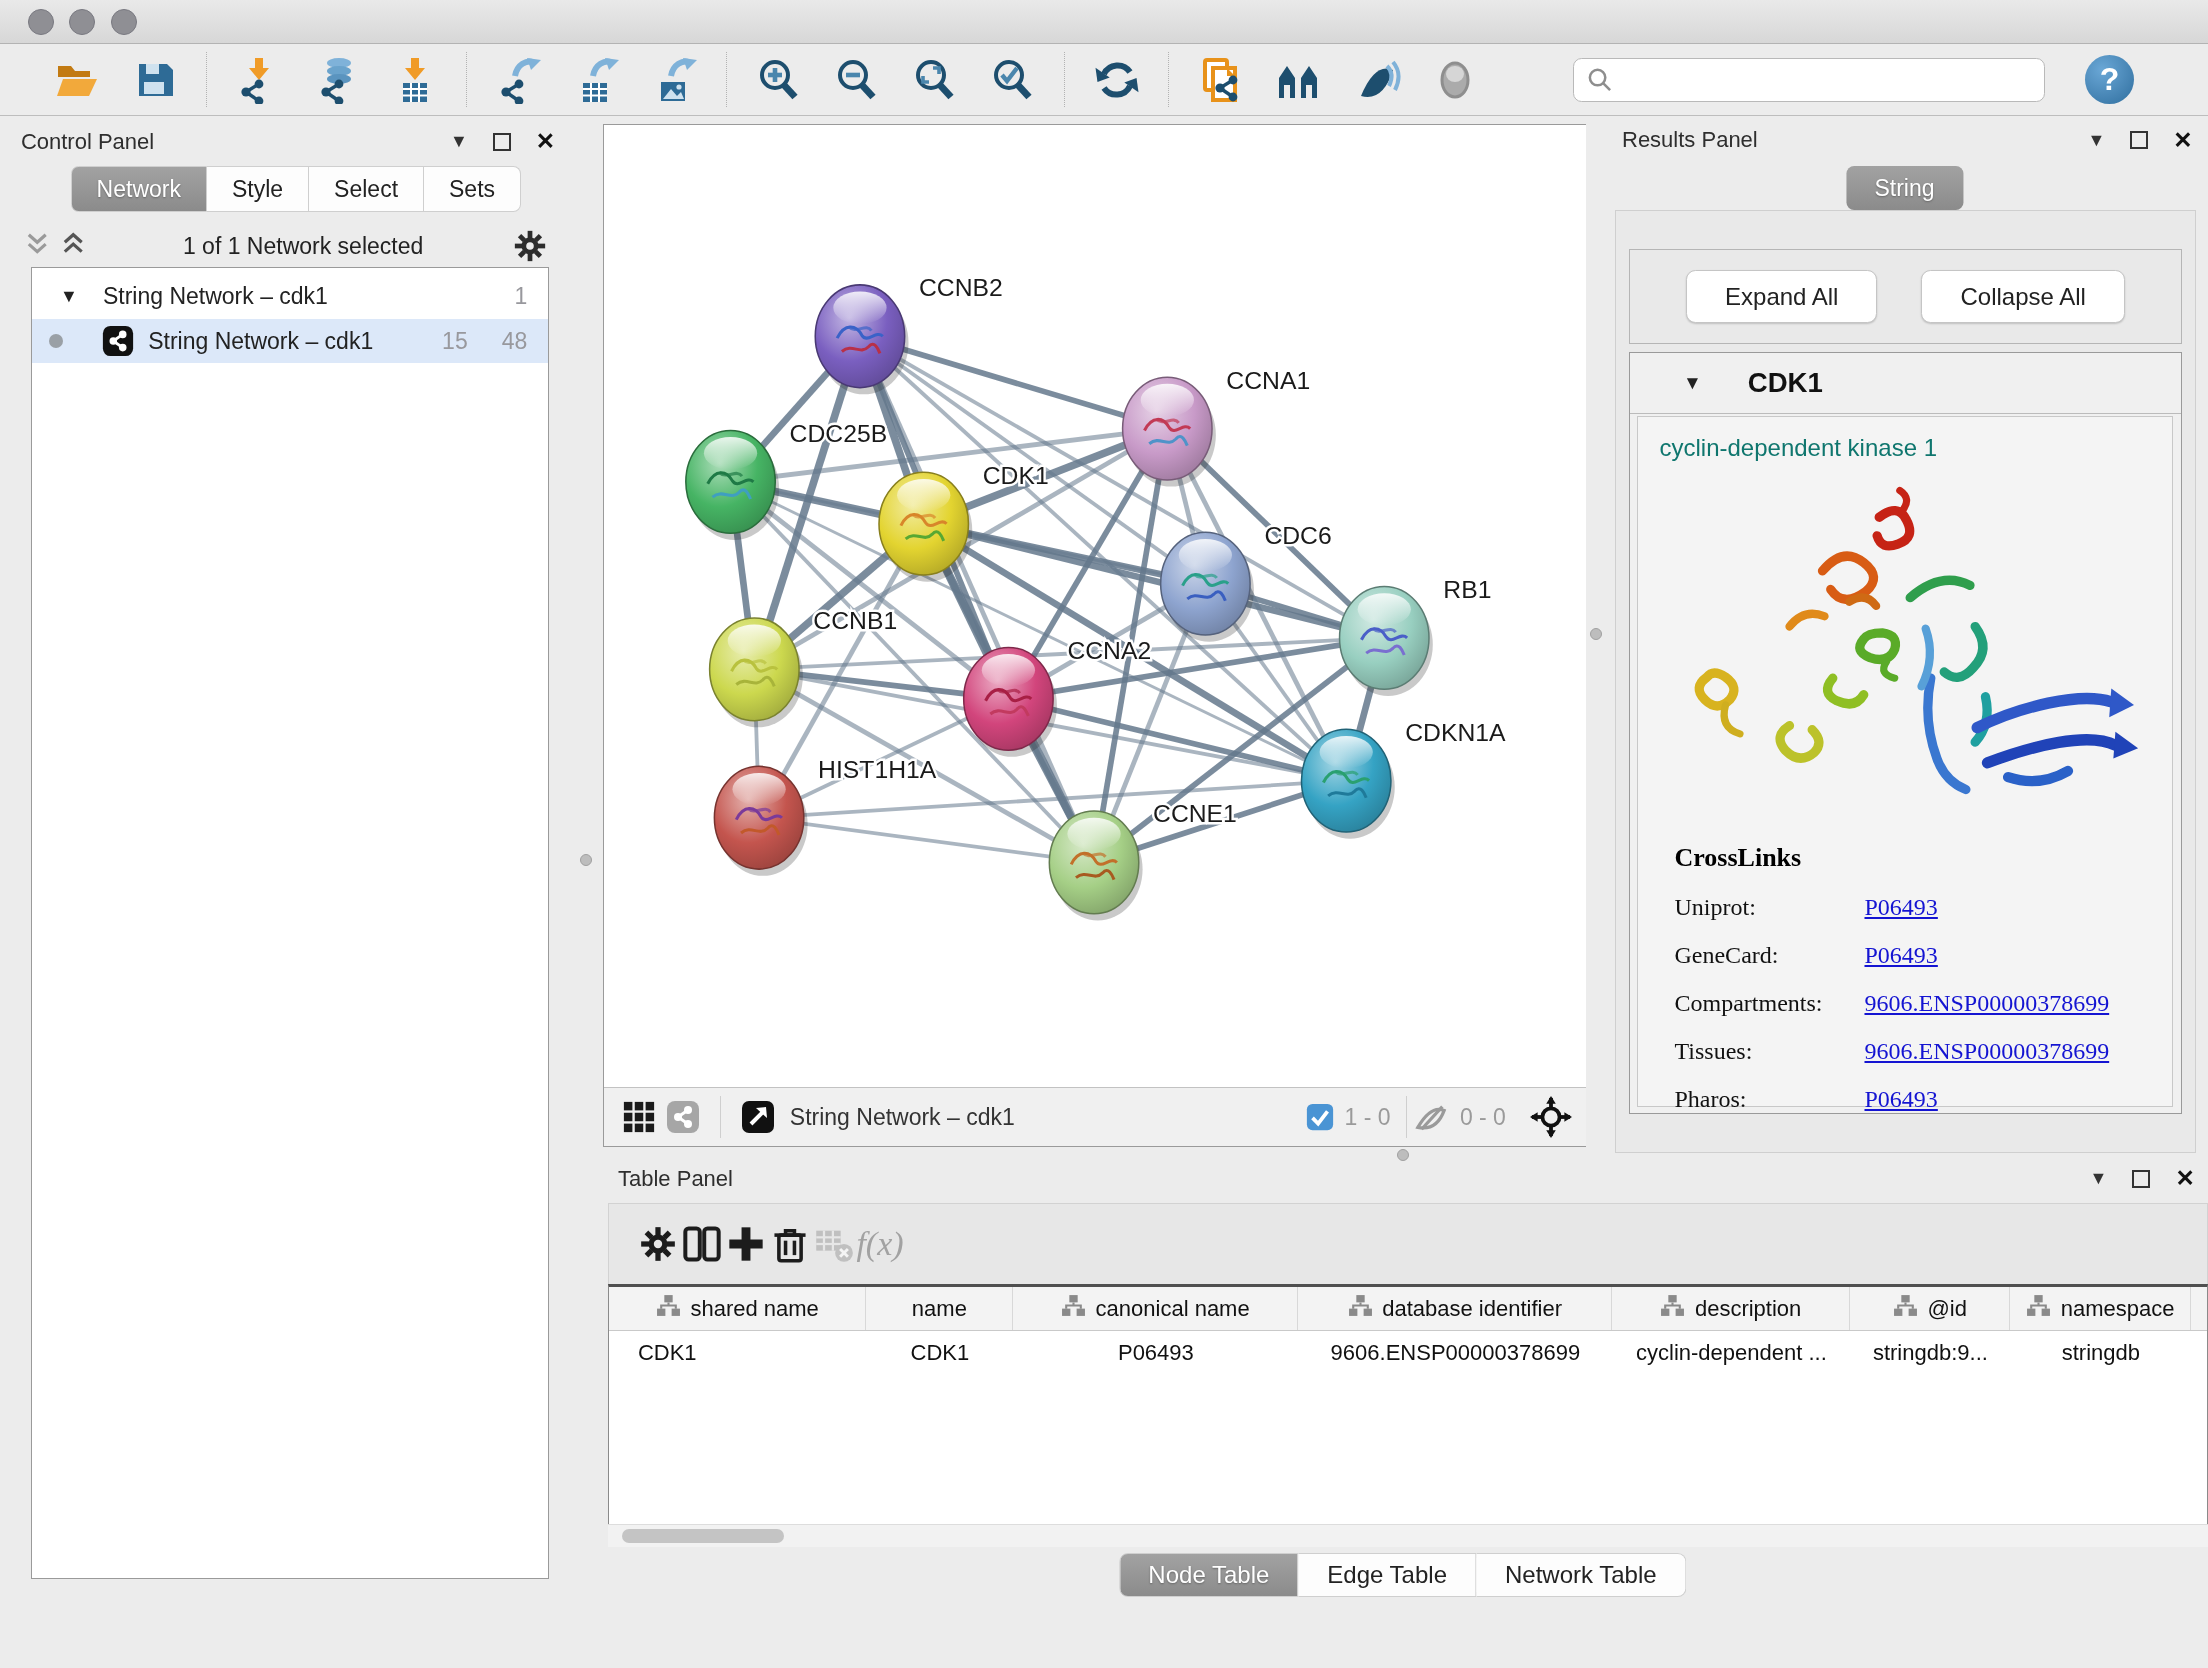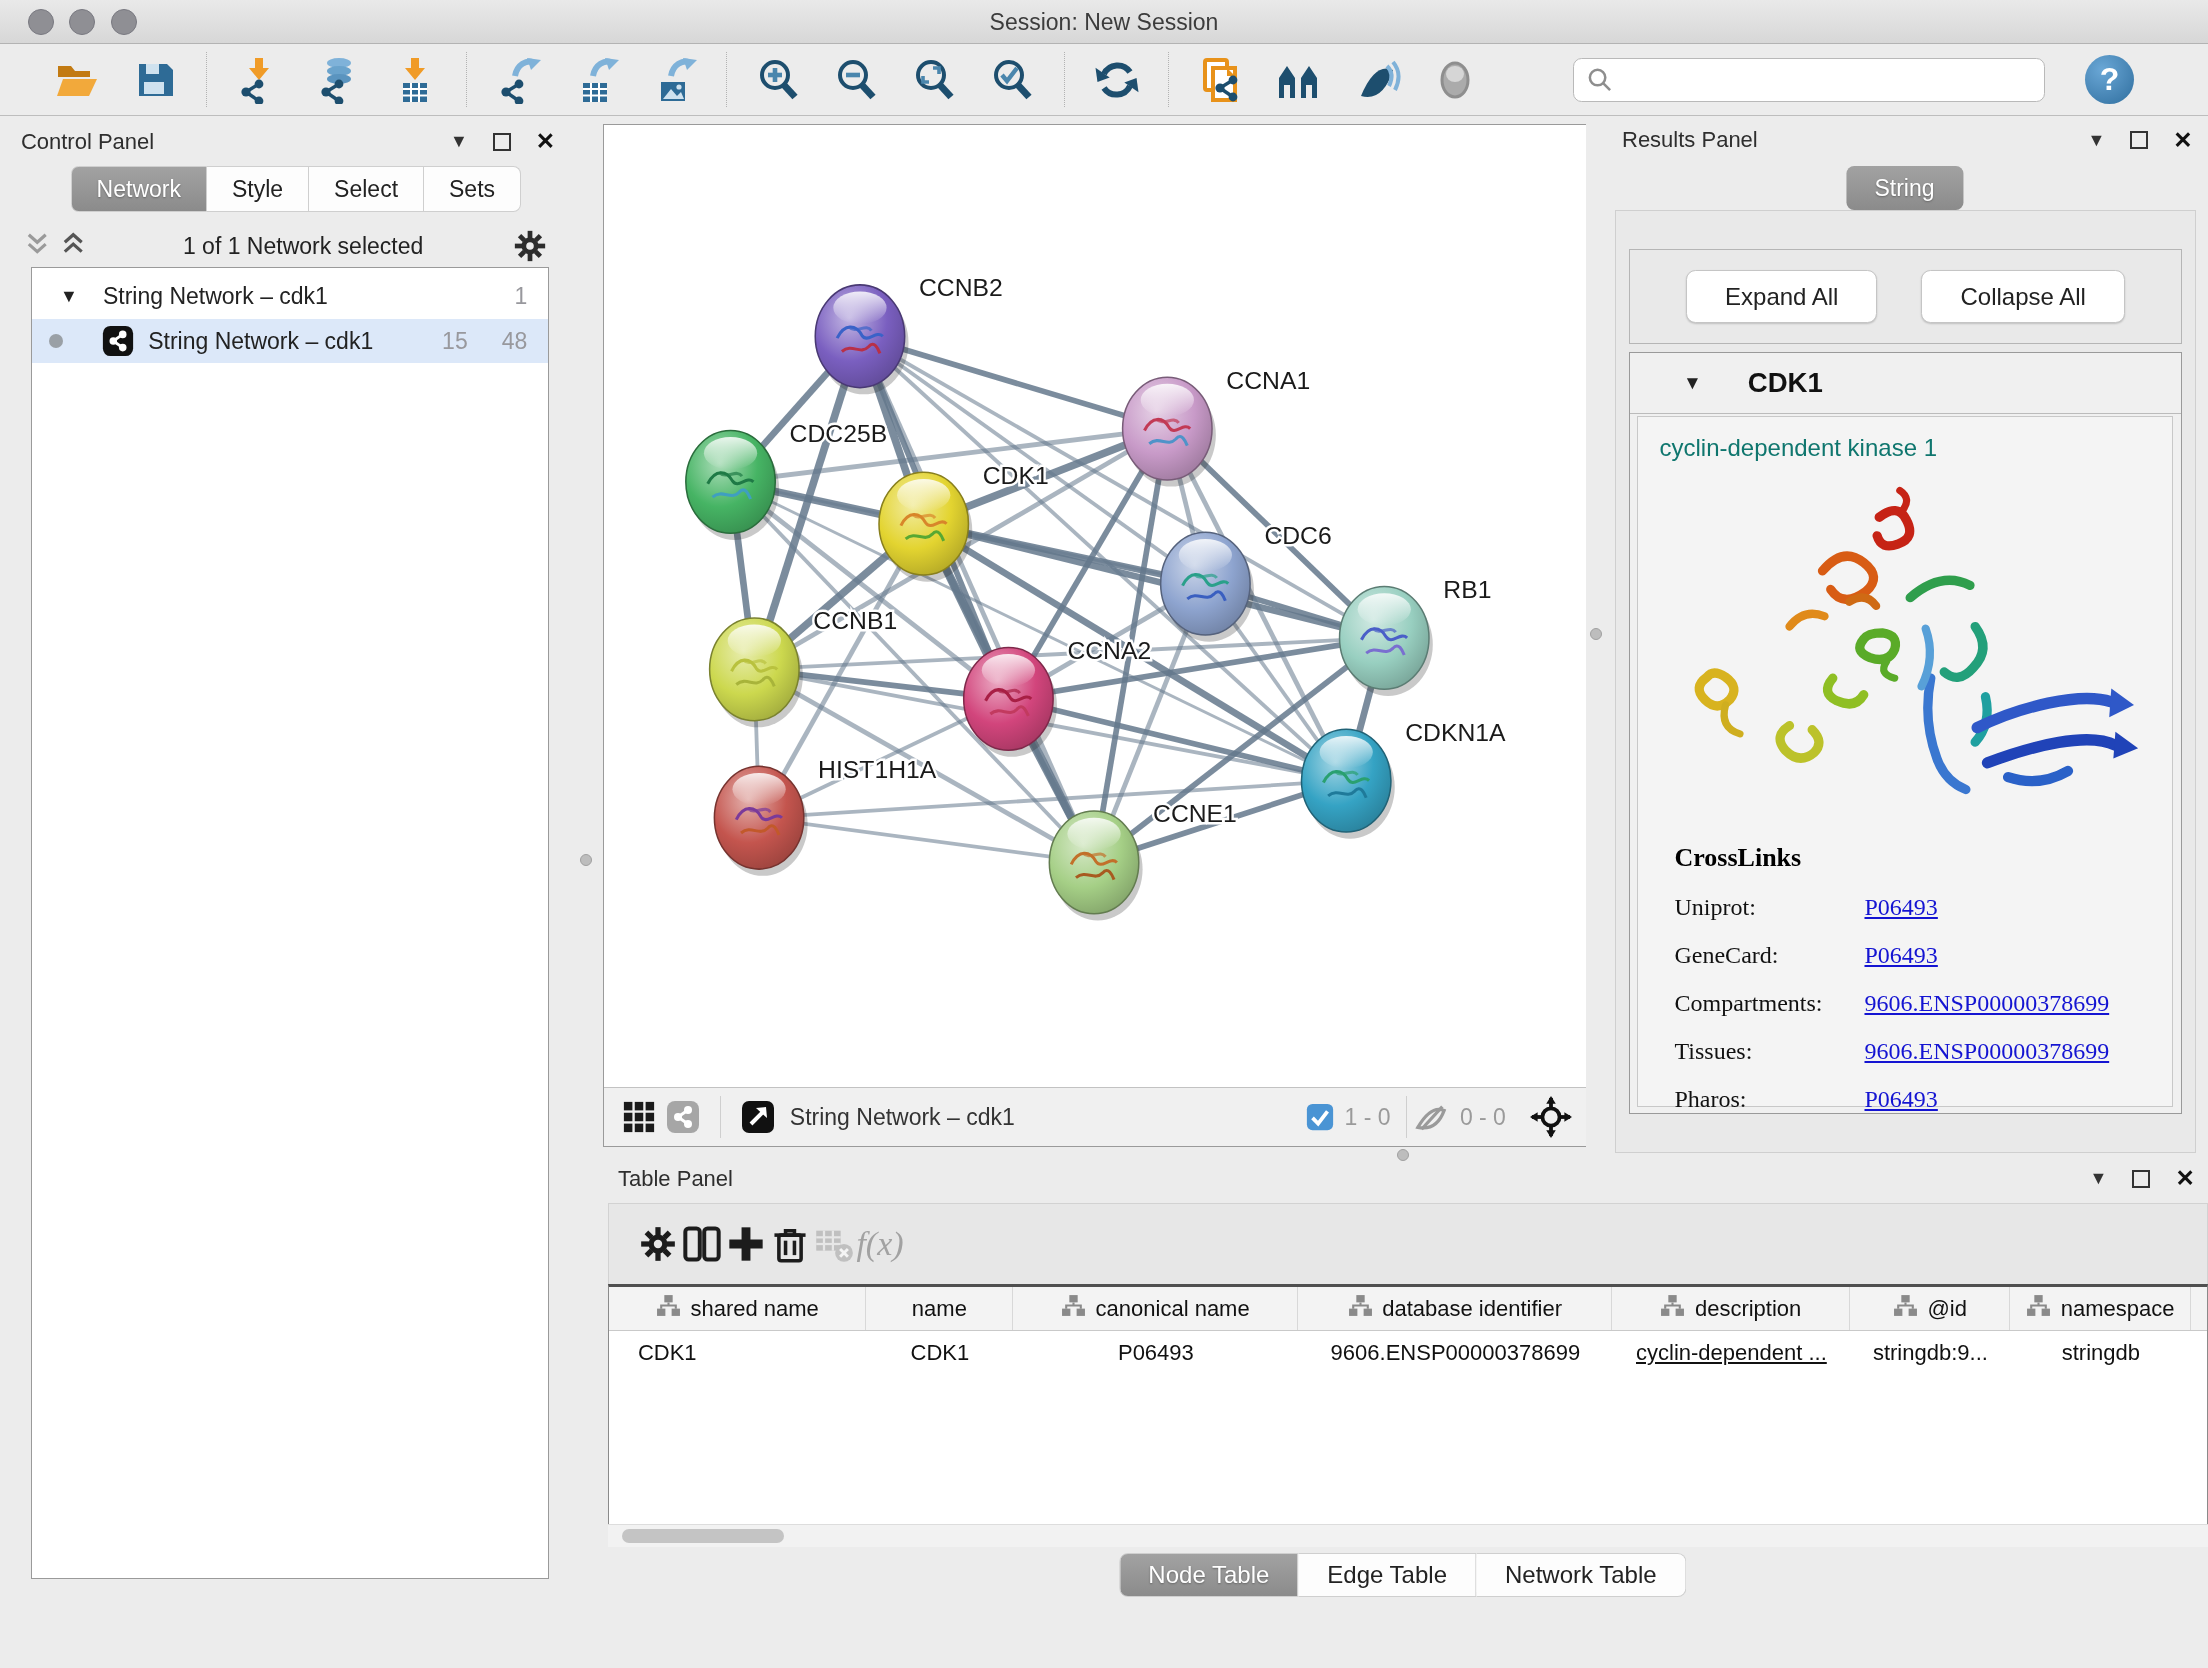--- a/index.html
+++ b/index.html
@@ -127,21 +127,20 @@
 </style>
 </head>
 <body>
 
 <div class="window">
 
   <div class="titlebar">
     <div class="traffic" style="left:27.6px"></div>
     <div class="traffic" style="left:69px"></div>
     <div class="traffic" style="left:111px"></div>
-    <div class="win-title">Session: New Session</div>
   </div>
 
   <div class="toolbar" id="main-toolbar">
     <span style="display:contents" id="toolbar-groups"><div class="tb-group">
           <div class="tb-btn">
             <svg viewBox="0 0 48 48" width="48" height="48">
               <path d="M5 10 h13 l4 5 h15 v6 H5z" fill="#c27a12"></path>
               <path d="M10 23 h34 l-8 17 H4l6-17z" fill="#f2a93b"></path>
             </svg>
           </div>
@@ -934,21 +933,21 @@
               </svg></span>
             <span>namespace</span>
           </div>
         </div>
       <div id="tbl-body">
           <div class="tbl-row">
             <div class="tbl-cell" style="width: 257px;">CDK1</div>
             <div class="tbl-cell" style="width: 147px;">CDK1</div>
             <div class="tbl-cell" style="width: 285px;">P06493</div>
             <div class="tbl-cell" style="width: 314px;">9606.ENSP00000378699</div>
-            <div class="tbl-cell" style="width: 238px; text-decoration: underline;">cyclin-dependent ...</div>
+            <div class="tbl-cell" style="width: 238px;">cyclin-dependent ...</div>
             <div class="tbl-cell" style="width: 160px;">stringdb:9...</div>
             <div class="tbl-cell" style="width: 181px;">stringdb</div>
           </div>
         </div>
     </div>
     <div class="hscroll">
         <div class="hthumb"></div>
       </div>
     <div class="bottom-tabs" id="bottom-tabs">
         <div class="btab sel">Node Table</div>

